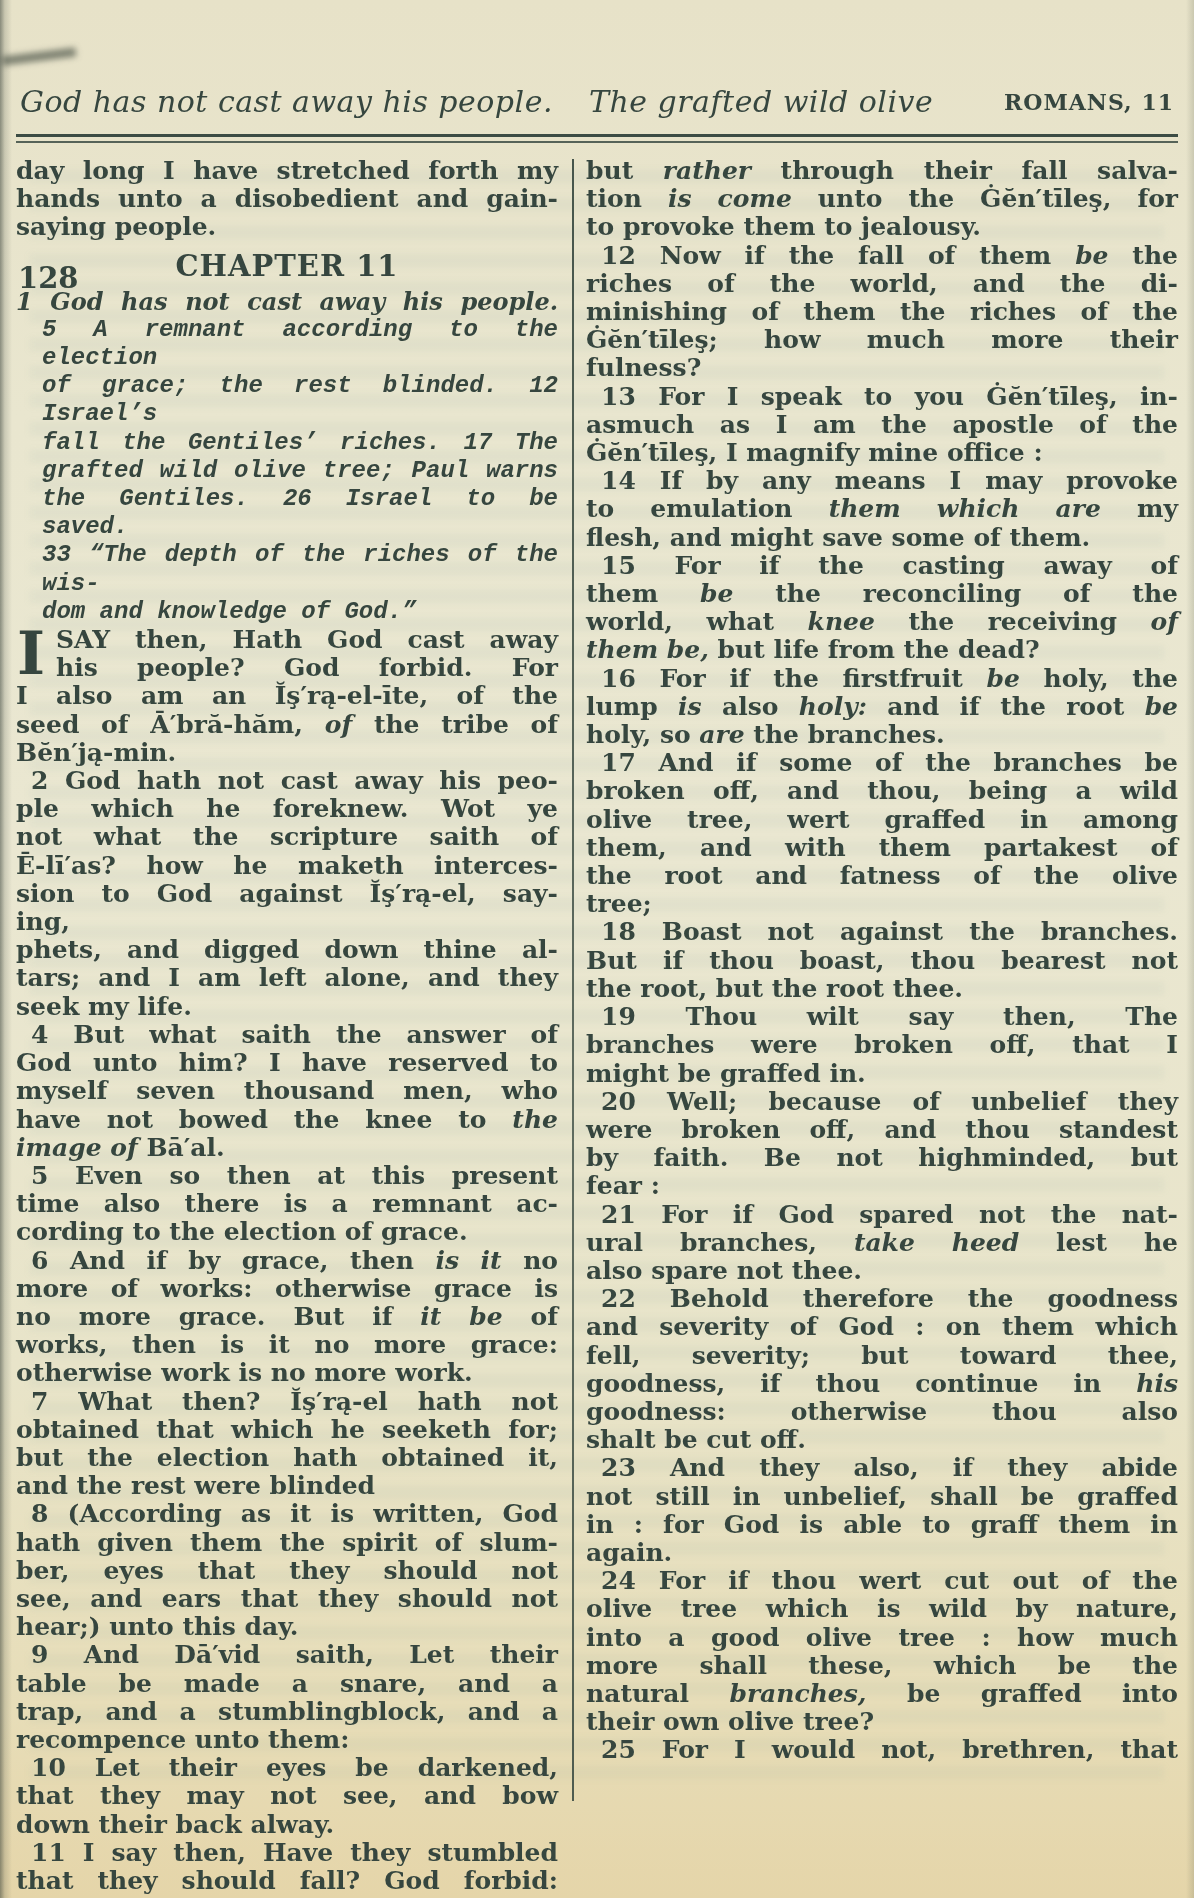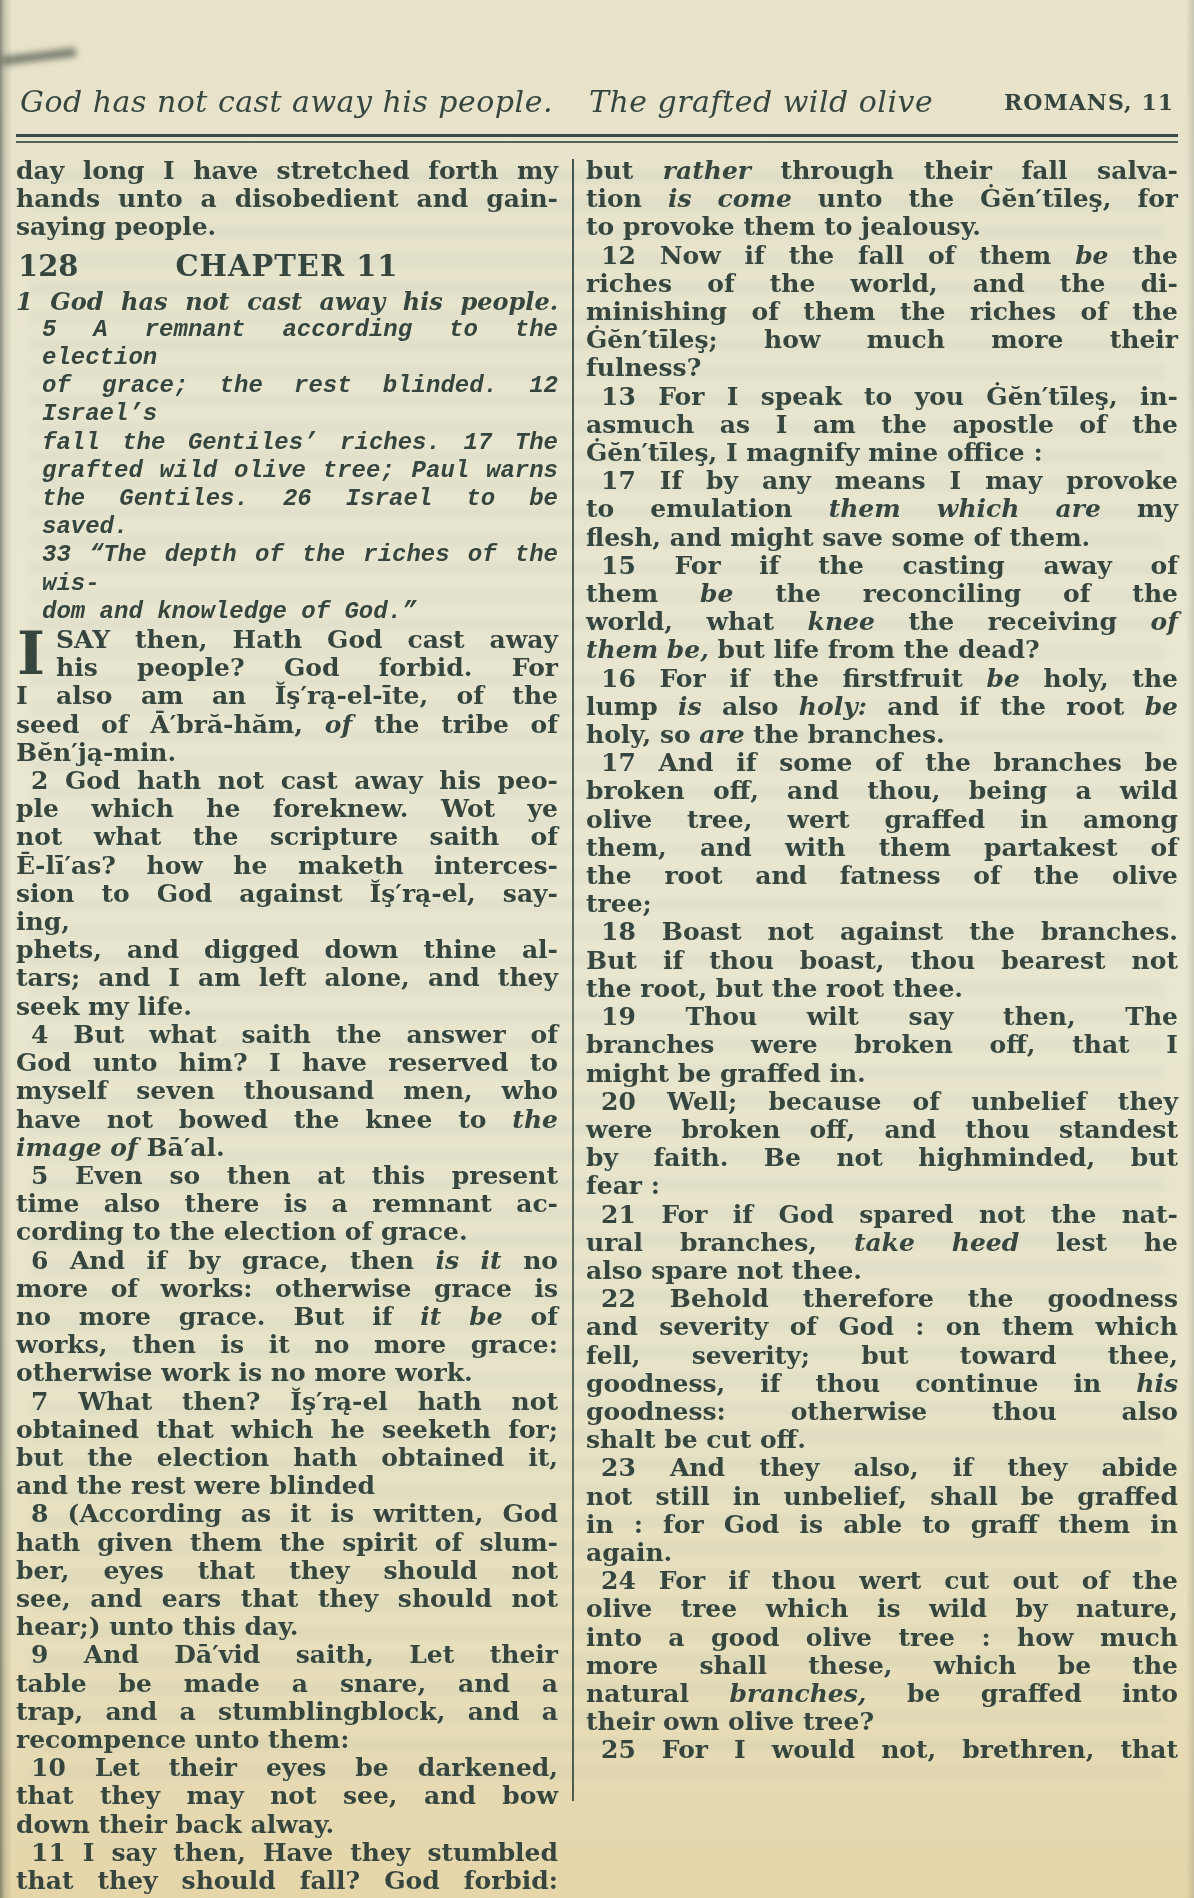--- a/index.html
+++ b/index.html
@@ -78,21 +78,21 @@
   .dropcap{
     position:absolute;left:1px;top:1px;
     font-size:60px;line-height:52px;font-weight:bold;
   }
   .chapter-row{
     position:relative;
     margin:9px 0 7px 0;
     text-align:center;
     font-weight:bold;font-size:29px;line-height:30px;letter-spacing:1px;
   }
-  .chapter-num{position:absolute;left:2px;top:0;letter-spacing:0;}
+  .chapter-num{position:absolute;left:2px;top:12px;letter-spacing:0;}
   .summary{font-style:italic;}
   .summary .line{font-size:24px;}
   .page-number{
     position:relative;z-index:2;
     margin-top:7px;
     text-align:center;
     font-weight:bold;font-size:27px;letter-spacing:3px;
   }
 </style>
 </head>
@@ -212,21 +212,21 @@
           <div class="line">minishing of them the riches of the</div>
           <div class="line">Ġĕn′tīleş; how much more their</div>
           <div class="line last">fulness?</div>
         </div>
         <div class="para">
           <div class="line first">13 For I speak to you Ġĕn′tīleş, in-</div>
           <div class="line">asmuch as I am the apostle of the</div>
           <div class="line last">Ġĕn′tīleş, I magnify mine office :</div>
         </div>
         <div class="para">
-          <div class="line first">17 If by any means I may provoke</div>
+          <div class="line first">14 If by any means I may provoke</div>
           <div class="line">to emulation <i>them which are</i> my</div>
           <div class="line last">flesh, and might save some of them.</div>
         </div>
         <div class="para">
           <div class="line first">15 For if the casting away of</div>
           <div class="line">them <i>be</i> the reconciling of the</div>
           <div class="line">world, what <i>knee</i> the receiving <i>of</i></div>
           <div class="line last"><i>them be,</i> but life from the dead?</div>
         </div>
         <div class="para">

